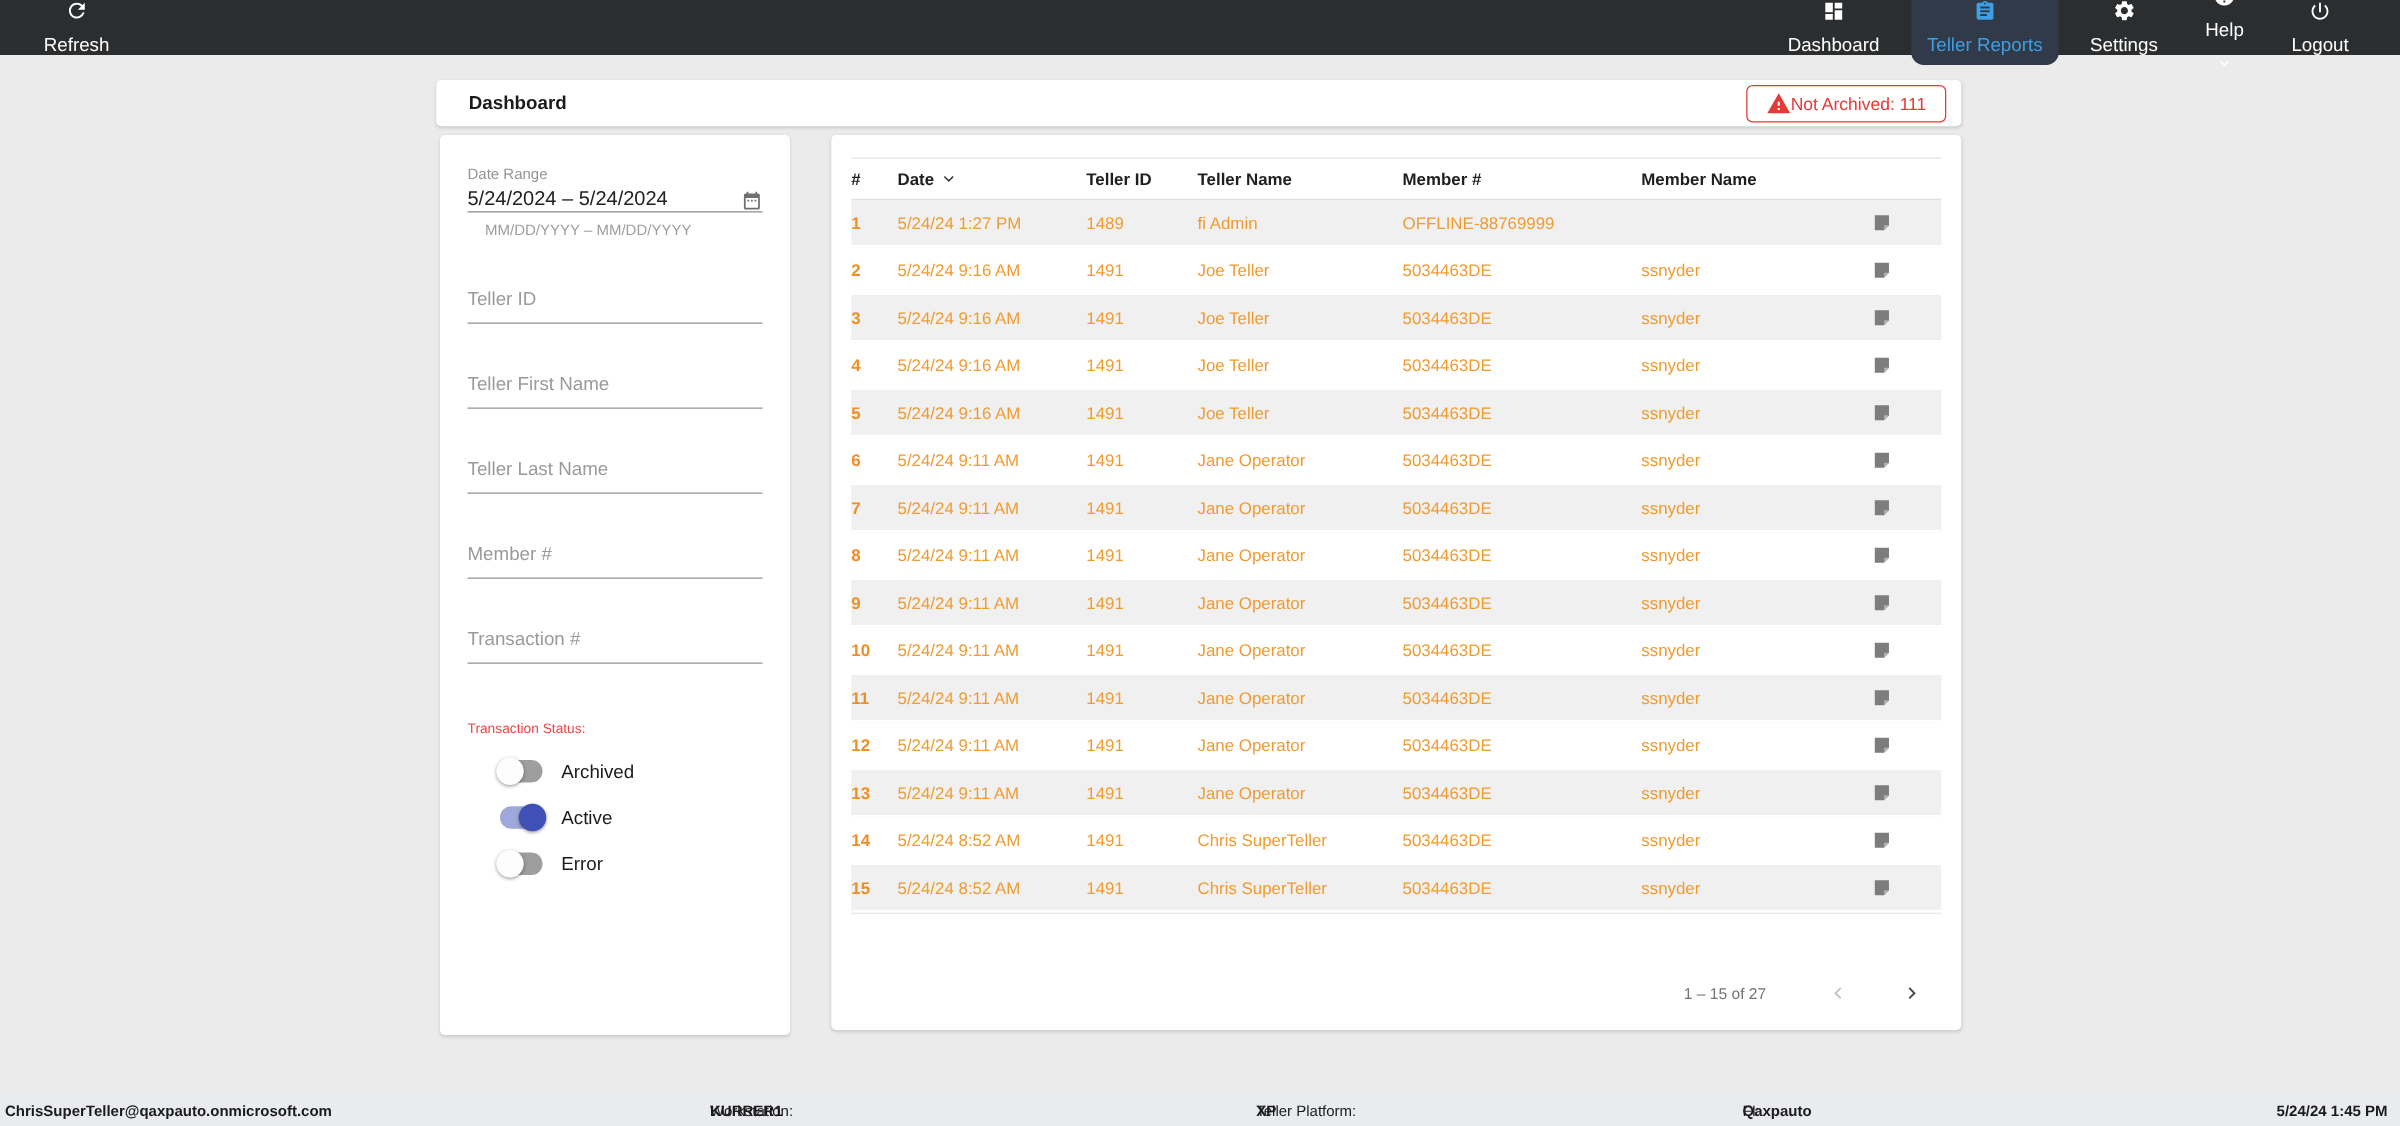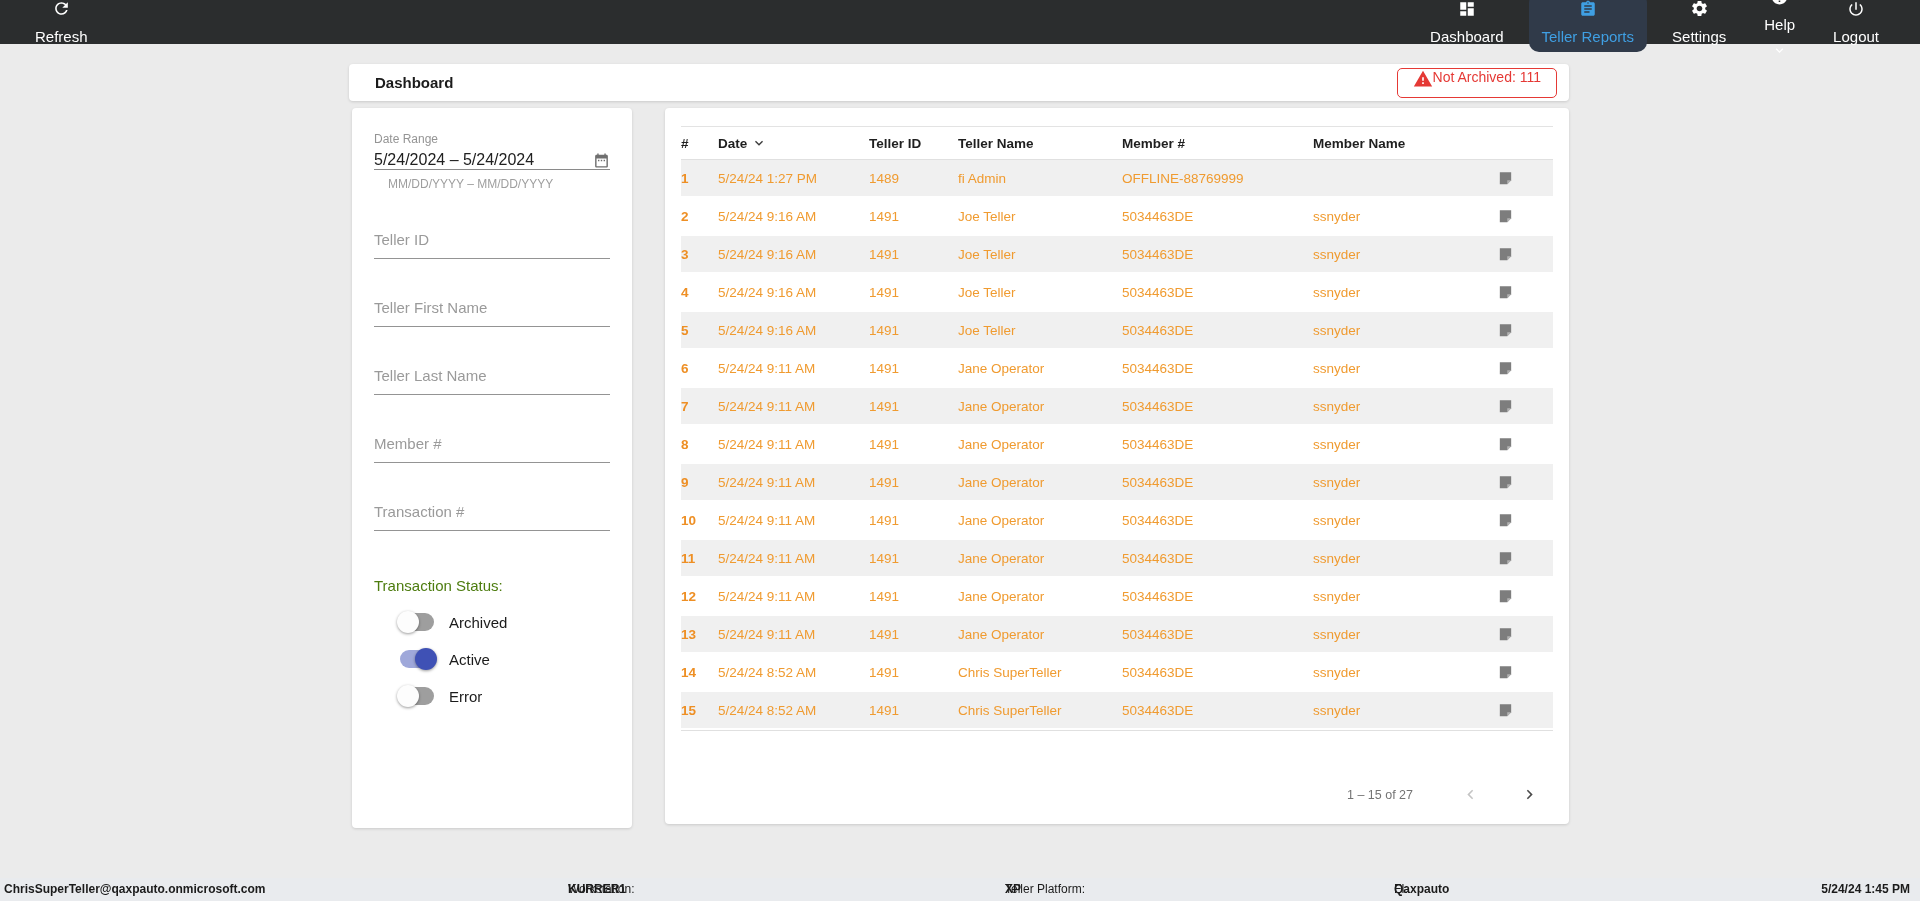--- a/index.html
+++ b/index.html
@@ -27,21 +27,21 @@
   .nav-right { margin-left:auto; display:flex; align-items:center; gap:12px; margin-right:28px; }
 
   
   .card { background:#fff; border-radius:4px; box-shadow:0 1px 3px rgba(0,0,0,.14); }
   .header-card {
     position:absolute; left:349px; top:64px; width:1220px; height:37px;
     display:flex; align-items:center; padding:0 12px 0 26px;
   }
   .page-title { font-size:15px; font-weight:bold; color:#1b1b1b; }
   .badge {
-    margin-left:auto; display:flex; 
+    margin-left:auto; display:flex; align-items:center; 
     border:1.5px solid #e53935; border-radius:5px; height:30px; padding:0 15px;
     color:#e53935; font-size:14px; background:#fff; cursor:pointer;
   }
 
   
   .filter-card {
     position:absolute; left:352px; top:108px; width:280px; height:720px;
     padding:24px 22px 0 22px;
   }
   .field-label { font-size:12px; color:#949494; }
@@ -51,21 +51,21 @@
     font-size:16px; color:#212121; background:transparent;
   }
   .helper-text { font-size:12px; color:#9e9e9e; margin-top:7px;margin-left:14px; }
   .text-field { margin-top:40px; border-bottom:1px solid #949494; }
   .text-field input {
     border:none; outline:none; width:100%; background:transparent;
     font-family:"Liberation Sans",sans-serif; font-size:15px; color:#212121;
     padding:0 0 10px 0;
   }
   .text-field input::placeholder { color:#9a9a9a; opacity:1; }
-  .status-title { margin-top:46px; font-size:15px; color:#4d7c0f; }
+  .status-title { margin-top:46px; font-size:11px; color:#ef4444; }
   .toggle-row { display:flex; align-items:center; gap:15px; margin-top:19px; padding-left:26px; }
   .toggle { position:relative; width:34px; height:18px; cursor:pointer; flex:0 0 auto; }
   .toggle .track { position:absolute; inset:0; border-radius:9px; background:#9e9e9e; }
   .toggle .knob {
     position:absolute; top:-2px; left:-3px; width:22px; height:22px; border-radius:50%;
     background:#fdfdfd; box-shadow:0 1px 3px rgba(0,0,0,.4);
   }
   .toggle.on .track { background:#9fa8da; }
   .toggle.on .knob { left:auto; right:-3px; background:#3f51b5; }
   .toggle-label { font-size:15px; color:#1b1b1b; }

